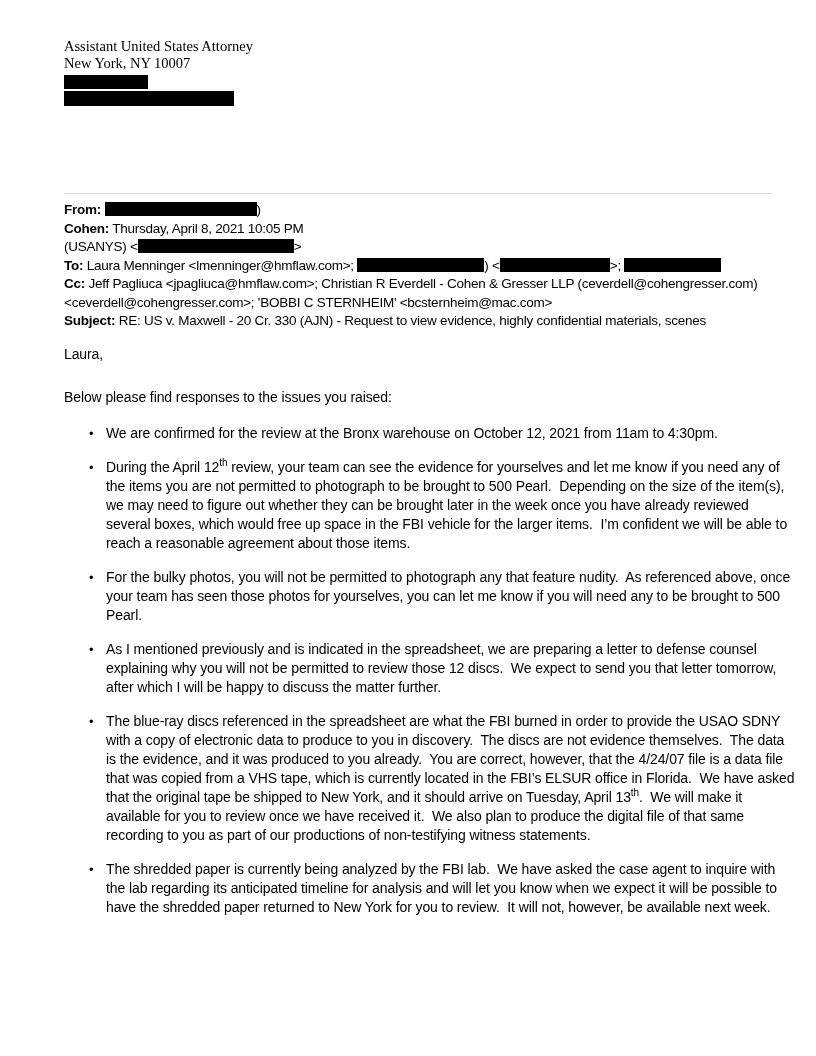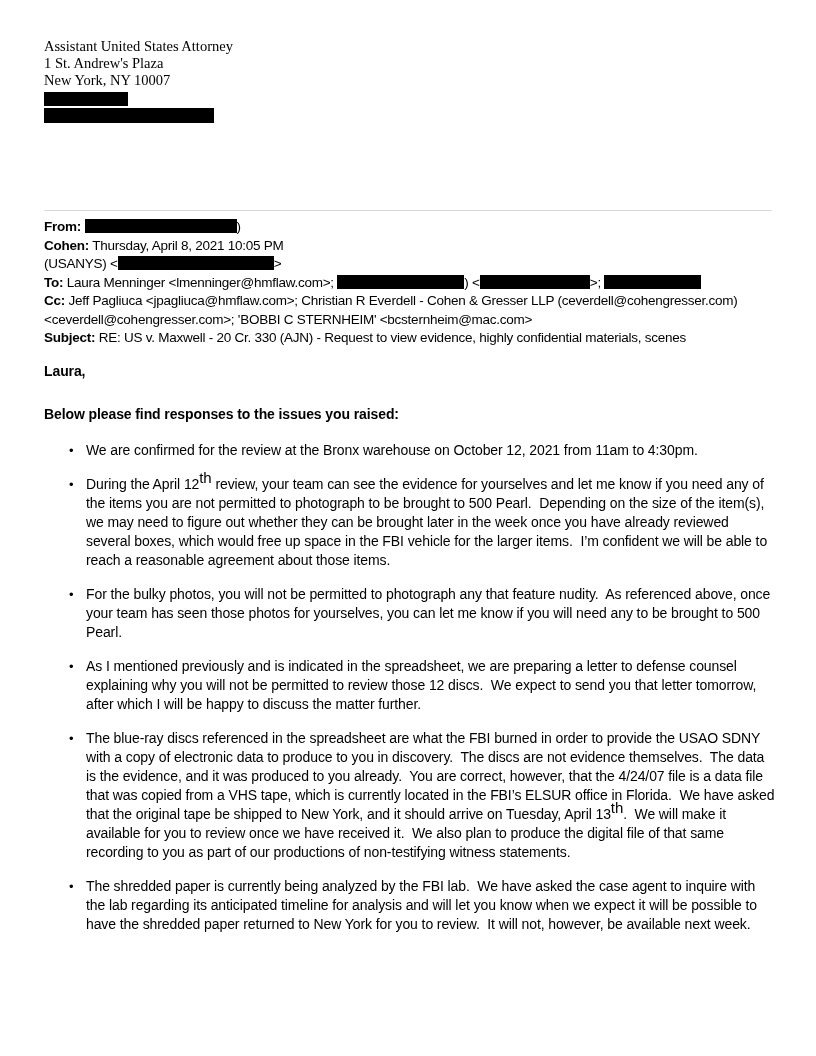--- a/index.html
+++ b/index.html
@@ -5,21 +5,21 @@
   * { margin: 0; padding: 0; box-sizing: border-box; }
   html, body { background: #ffffff; }
   body {
     width: 816px; height: 1056px;
     font-family: "Liberation Sans", sans-serif;
     color: #000;
     overflow: hidden;
   }
   .page {
     width: 816px; height: 1056px;
-    padding: 38px 44px 0 44px;
+    padding: 38px 44px 0 64px;
     background: #fff;
     position: relative;
   }
   
   .letterhead {
     font-family: "Liberation Serif", serif;
     font-size: 14.5px;
     line-height: 17px;
   }
   .redaction { background: #000; display: block; }
@@ -35,54 +35,53 @@
   }
   .hline { white-space: nowrap; }
   .hline strong { font-weight: bold; }
   
   .email-body {
     margin-top: 14px;
     font-size: 14px;
     letter-spacing: -0.1px;
     line-height: 19px;
   }
-  .email-body p { white-space: pre-wrap; font-weight: bold; }
+  .email-body p { white-space: pre-wrap; }
   .greeting { margin-bottom: 24px; }
   .intro { margin-bottom: 17px; }
   ul.bullets {
     list-style: none;
     margin: 0 0 0 42px;
     width: 690px;
   }
   ul.bullets li {
     position: relative;
     margin-bottom: 15px;
     white-space: pre-wrap;
   }
   ul.bullets li::before {
     content: "\2022";
     position: absolute;
     left: -17px;
     top: 0;
     font-size: 13px;
   }
   sup {
-    font-size: 15px;
+    font-size: 10px;
     line-height: 0;
     vertical-align: super;
   }
 </style>
 </head>
 <body>
 
 <div class="page">
 
   <div class="letterhead">
     <div>Assistant United States Attorney</div>
-    <div>1 St. Andrew's Plaza</div>
     <div>New York, NY 10007</div>
     <div>
         <div class="redaction" style="width: 84px; height: 14px; margin-top: 3px;"></div>
         <div class="redaction" style="width: 170px; height: 15px; margin-top: 2px;"></div>
       </div>
   </div>
 
   <div class="email-header">
       <div class="hline"><strong>From:</strong> <span class="redaction inline" style="width: 152px;"></span>)</div>
       <div class="hline"><strong>Cohen:</strong> Thursday, April 8, 2021 10:05 PM</div>

